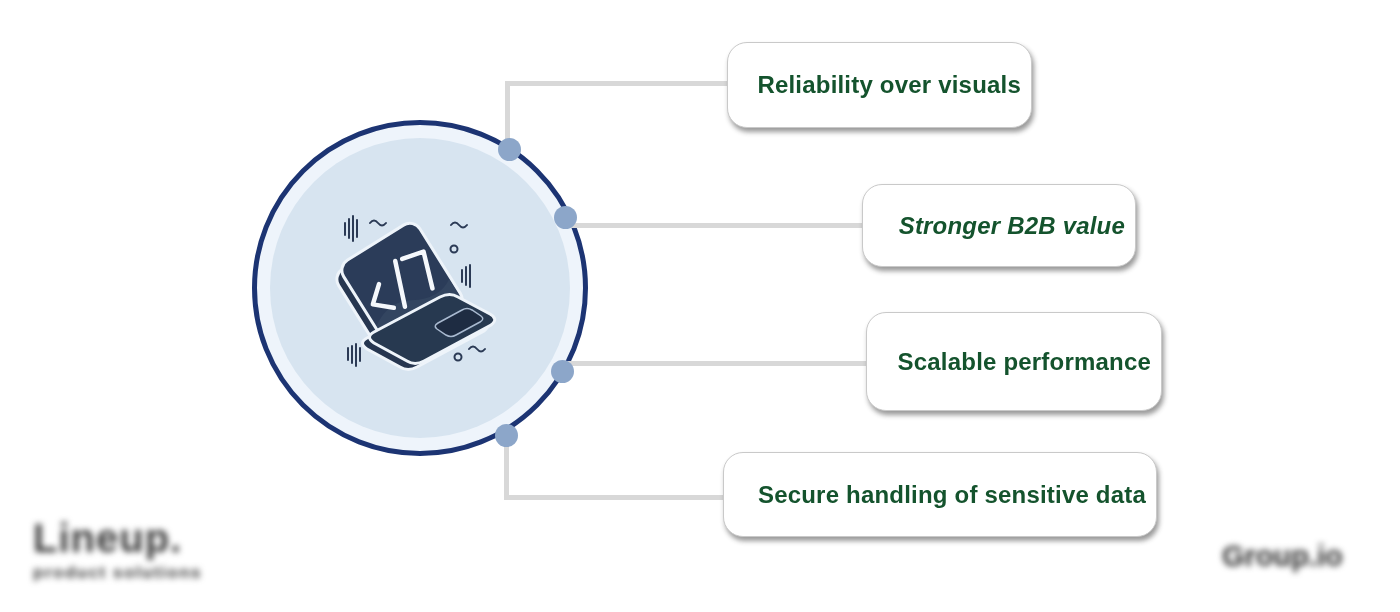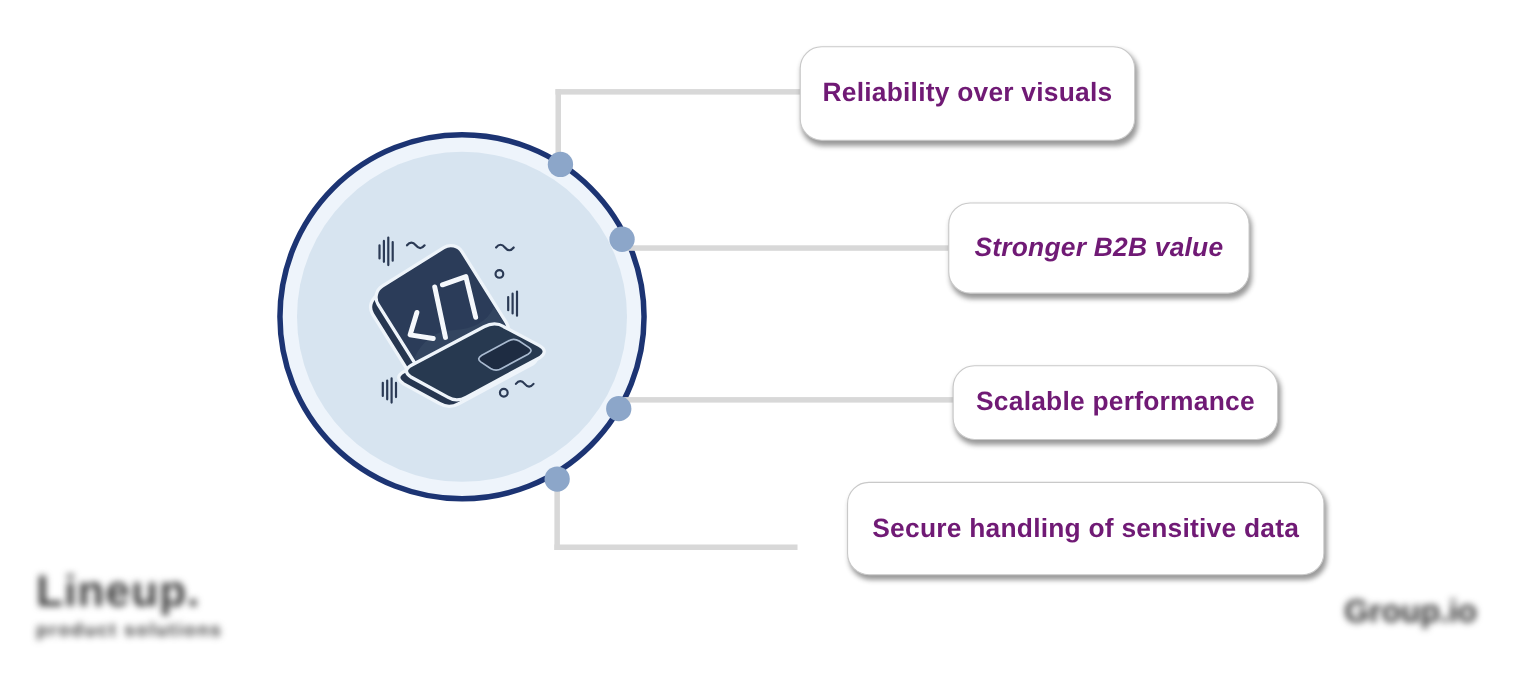--- a/index.html
+++ b/index.html
@@ -34,28 +34,28 @@
   .d1 { left:498px; top:138px; }
   .d2 { left:554px; top:206px; }
   .d3 { left:551px; top:360px; }
   .d4 { left:495px; top:424px; }
 
   
   .node-box {
     position:absolute; box-sizing:border-box;
     background:#ffffff; border:1px solid #c9c9c9; border-radius:20px;
     box-shadow:2px 4px 5px rgba(30,30,30,0.45);
-    display:flex; align-items:center; justify-content:center;
-    color:#701a75; font-size:24px; font-weight:bold; letter-spacing:0.2px;
+    display:flex; align-items:center; justify-content:flex-end;
+    color:#14532d; font-size:24px; font-weight:bold; letter-spacing:0.2px;
     text-align:center; padding:0 10px;
   }
   .n1 { left:727px; top:42px;  width:305px; height:86px; }
   .n2 { left:862px; top:184px; width:274px; height:83px;font-style:italic; }
-  .n3 { left:866px; top:332px; width:296px; height:68px; }
-  .n4 { left:723px; top:438px; width:434px; height:85px;margin-left:47px; }
+  .n3 { left:866px; top:312px; width:296px; height:99px; }
+  .n4 { left:723px; top:452px; width:434px; height:85px; }
 
   
   .wm { position:absolute; color:#3b3b3b; filter:blur(3.2px); font-weight:bold; }
   .wm-left  { left:33px; top:518px; }
   .wm-left .l1 { font-size:40px; line-height:1.0; letter-spacing:1px; }
   .wm-left .l2 { font-size:17px; margin-top:5px; letter-spacing:1.5px; }
   .wm-right { left:1222px; top:540px; font-size:29px; color:#2e2e2e; }
 </style>
 </head>
 <body>

